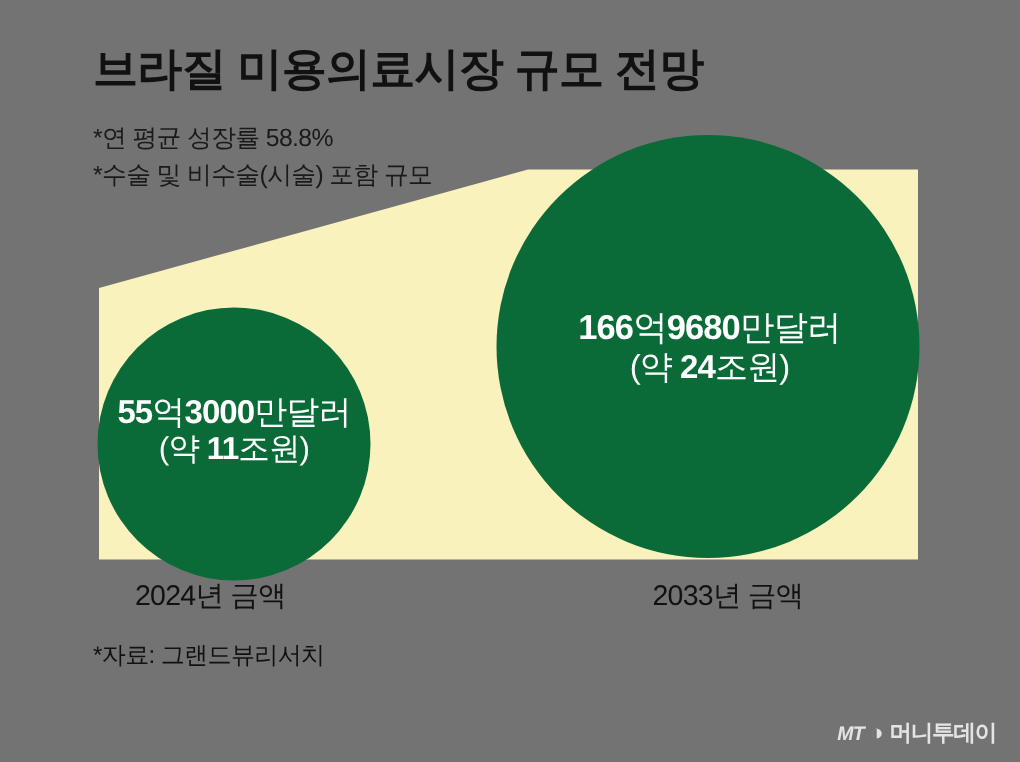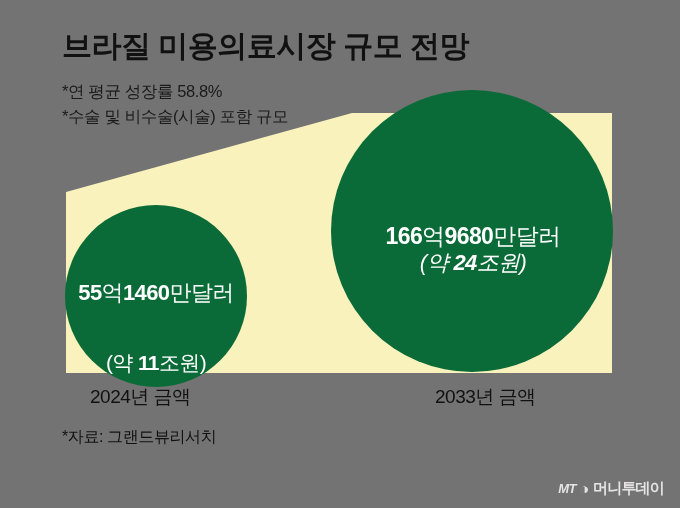--- a/index.html
+++ b/index.html
@@ -55,36 +55,35 @@
     position: absolute;
     text-align: center;
     color: #ffffff;
     line-height: 1.18;
     white-space: nowrap;
     pointer-events: none;
   }
   .bubble-label .amount {
     display: block;
     letter-spacing: -0.6px;
-    margin-top: 18px;
   }
   .bubble-label .approx {
     display: block;
     letter-spacing: -0.6px;
   }
   .bubble-label b { font-weight: bold; }
   .bubble-label span.light { font-weight: normal; }
 
   .label-small { left: 66px; top: 262px; width: 180px; }
   .label-small .amount { font-size: 22px; }
-  .label-small .approx { font-size: 21px; margin-top: 45px; }
+  .label-small .approx { font-size: 21px; }
 
   .label-large { left: 382px; top: 205px; width: 182px; }
   .label-large .amount { font-size: 23px; }
-  .label-large .approx { font-size: 22px; font-style: italic; }
+  .label-large .approx { font-size: 22px; }
 
   
   .caption {
     position: absolute;
     font-size: 19px;
     color: #111111;
     letter-spacing: -0.5px;
     white-space: nowrap;
   }
   .caption-left  { left: 90px;  top: 384px; }
@@ -143,21 +142,21 @@
   <svg class="graphic" viewBox="0 0 680 508" xmlns="http://www.w3.org/2000/svg">
 
     <path d="M 66 192 L 352 113 L 612 113 L 612 373 L 66 373 Z" fill="#faf2bd"></path>
 
     <circle cx="156" cy="296" r="91" fill="#0b6b38"></circle>
 
     <circle cx="472" cy="231" r="141" fill="#0b6b38"></circle>
   </svg>
 
   <div class="bubble-label label-small">
-    <span class="amount"><b>55</b><span class="light">억</span><b>1460</b><span class="light">만달러</span></span>
+    <span class="amount"><b>55</b><span class="light">억</span><b>3000</b><span class="light">만달러</span></span>
     <span class="approx"><span class="light">(약 </span><b>11</b><span class="light">조원)</span></span>
   </div>
 
   <div class="bubble-label label-large">
     <span class="amount"><b>166</b><span class="light">억</span><b>9680</b><span class="light">만달러</span></span>
     <span class="approx"><span class="light">(약 </span><b>24</b><span class="light">조원)</span></span>
   </div>
 
   <div class="caption caption-left">2024년 금액</div>
 

